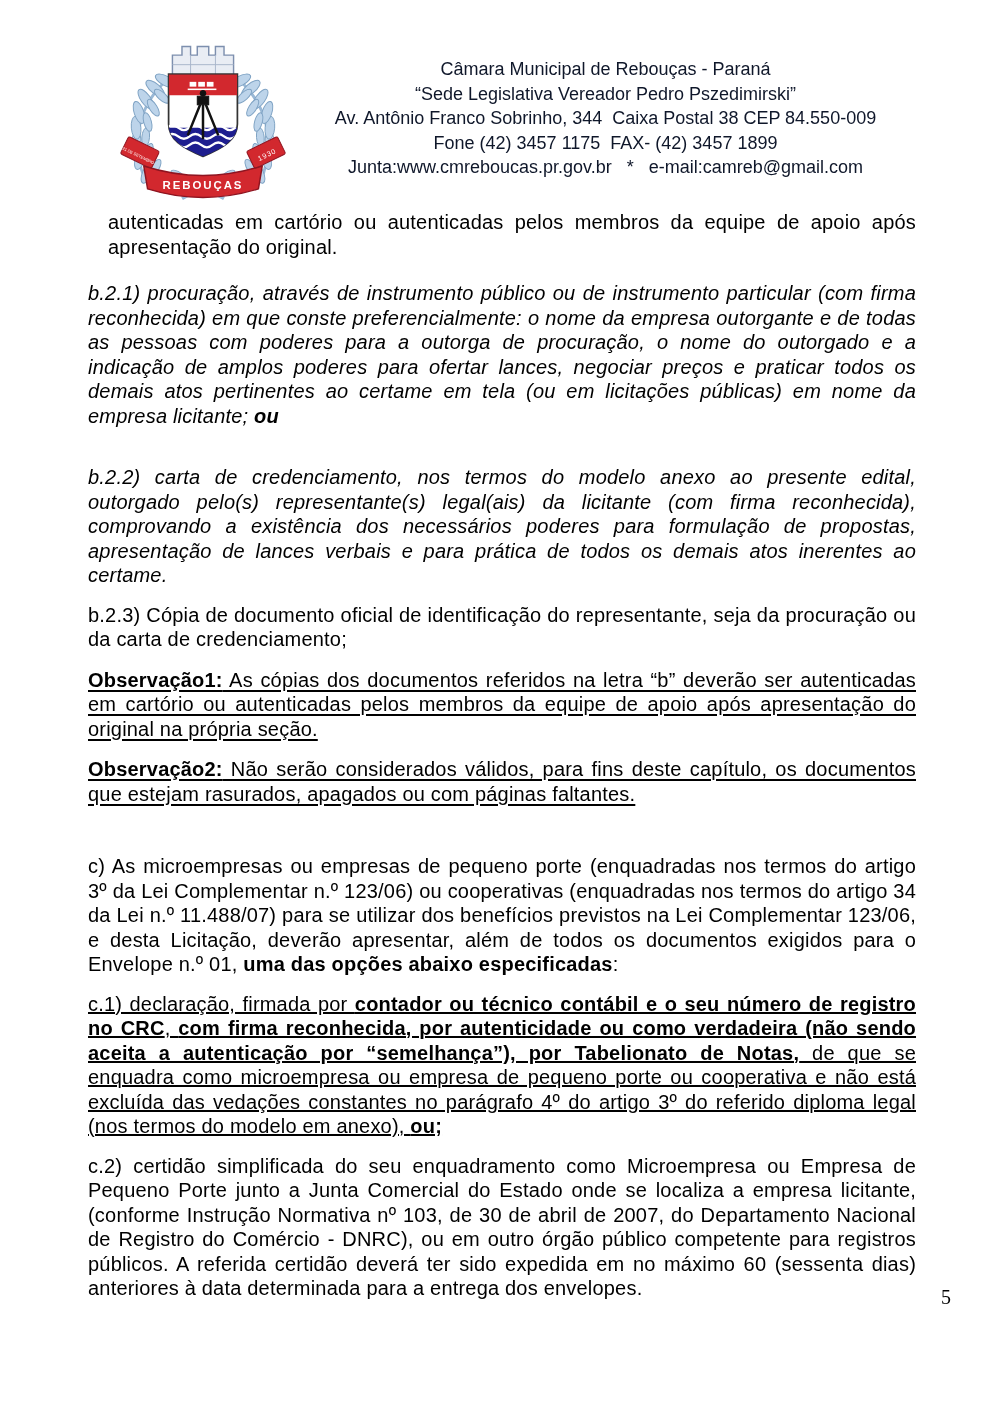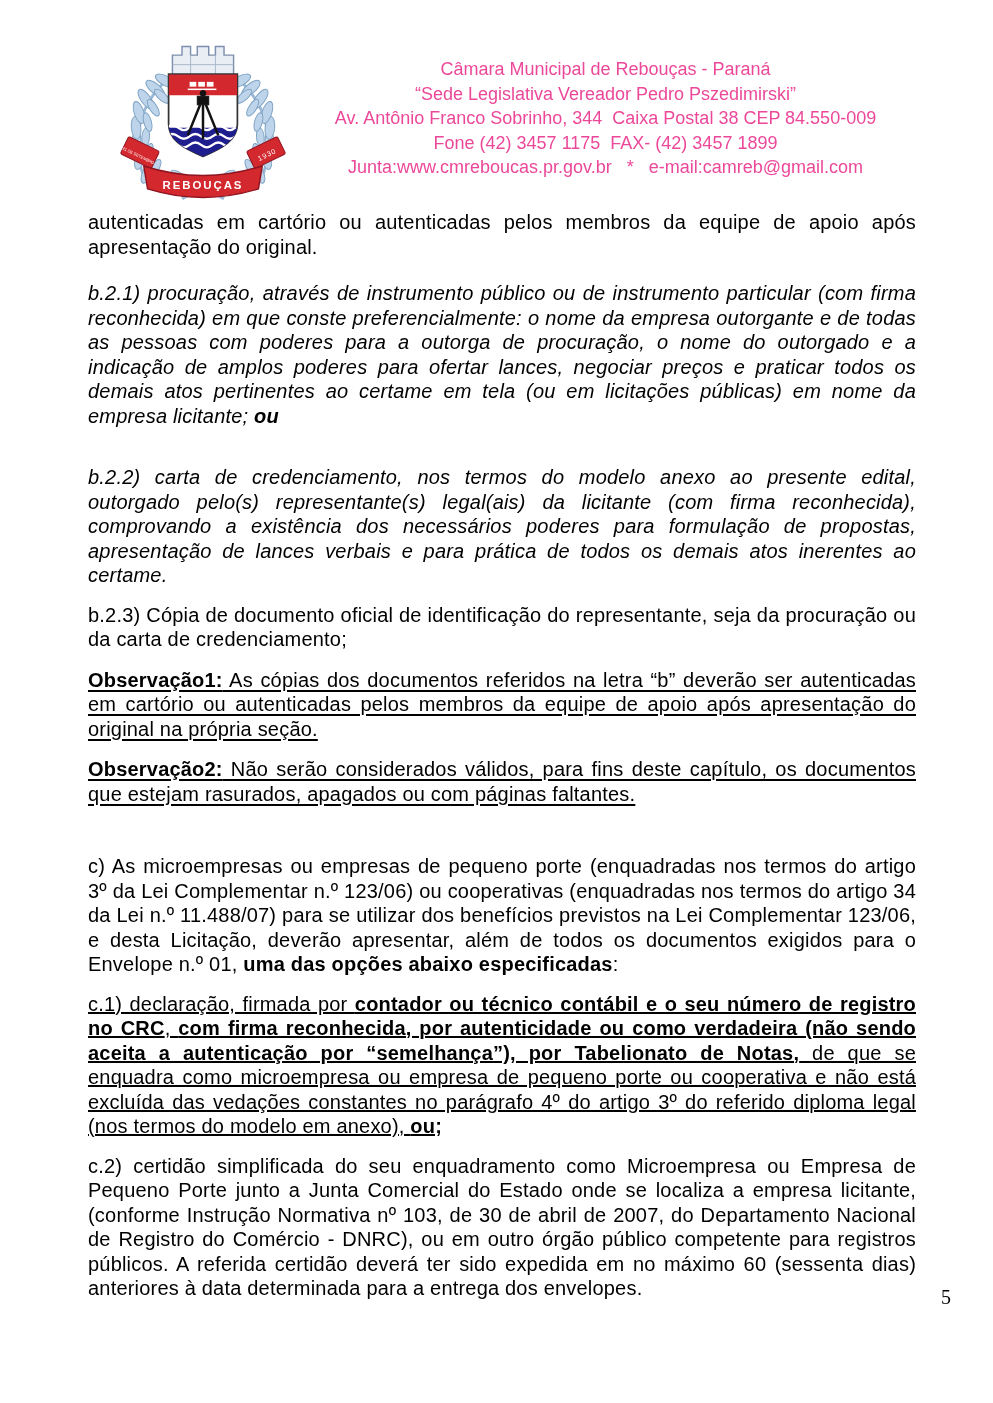--- a/index.html
+++ b/index.html
@@ -28,39 +28,39 @@
   .header-text {
     flex: 1;
     text-align: center;
     margin-top: 21px;
     padding-right: 14px;
   }
   .hline {
     font-size: 18px;
     line-height: 24.6px;
     white-space: pre-wrap;
-    color: #ec4899;
+    color: #0f172a;
   }
   
   .doc-body { }
   .para {
     margin: 0;
     font-size: 20px;
     line-height: 24.5px;
     letter-spacing: 0.2px;
     text-align: justify;
     color: #000;
   }
   .para .b { font-weight: bold; }
   .para.u {
     text-decoration: underline;
     text-decoration-thickness: 2px;
     text-underline-offset: 3px;
   }
-  .mt-p1   { margin-top: 5px; }
+  .mt-p1   { margin-top: 5px; margin-left: 20px; }
   .mt-b2   { margin-top: 36px; }
   .mt-b21  { margin-top: 22px; font-style: italic; }
   .mt-b22  { margin-top: 37px; font-style: italic; }
   .mt-b23  { margin-top: 15px; }
   .mt-obs1 { margin-top: 16px; }
   .mt-obs2 { margin-top: 16px; }
   .mt-c    { margin-top: 48px; }
   .mt-c1   { margin-top: 15px; text-decoration: underline; }
   .mt-c2   { margin-top: 15px; }
   

